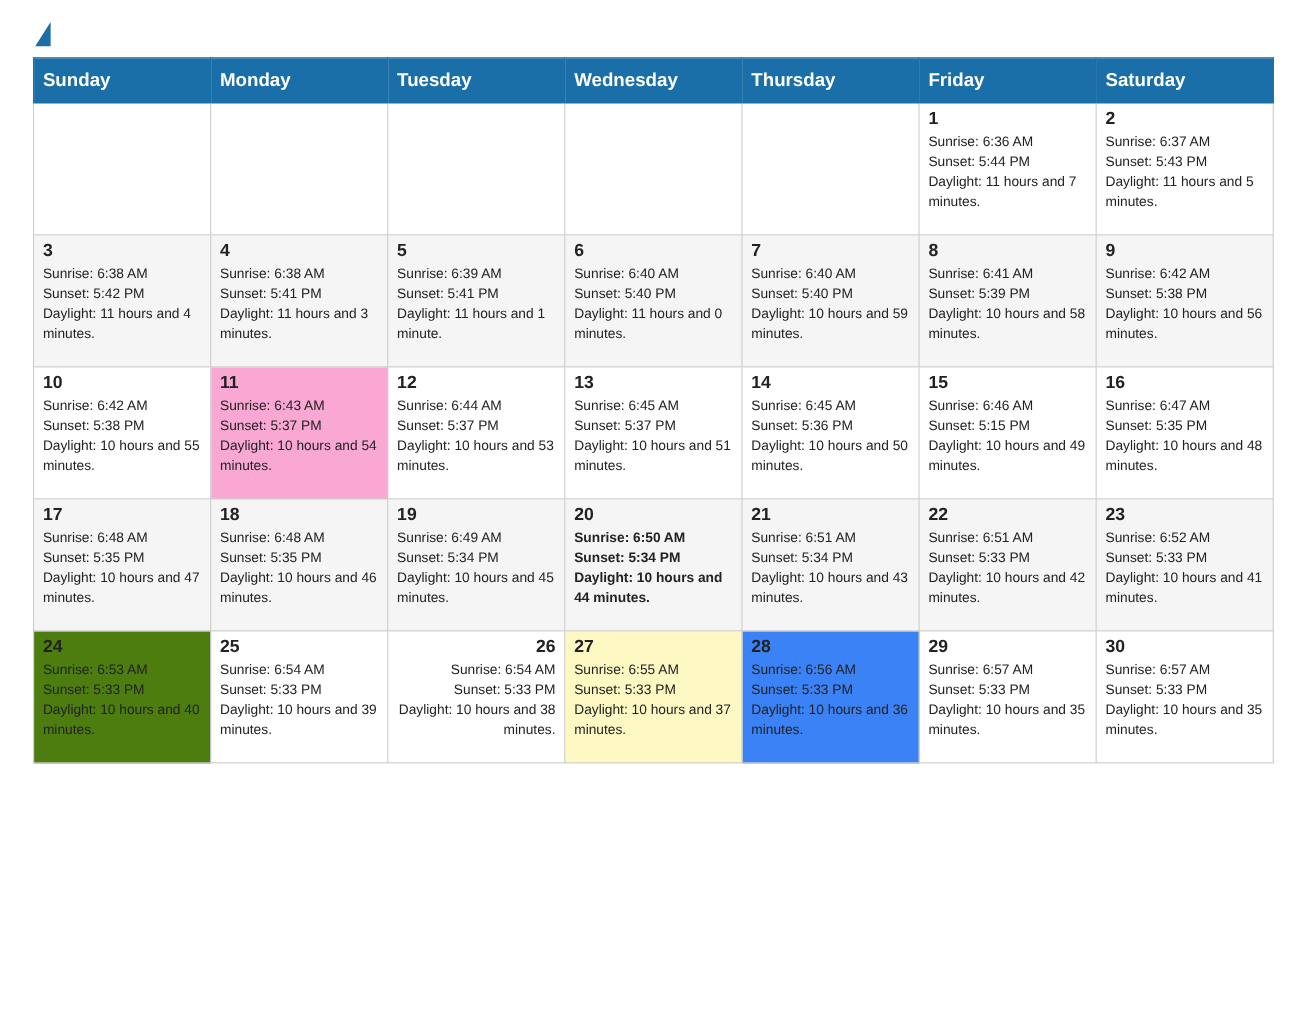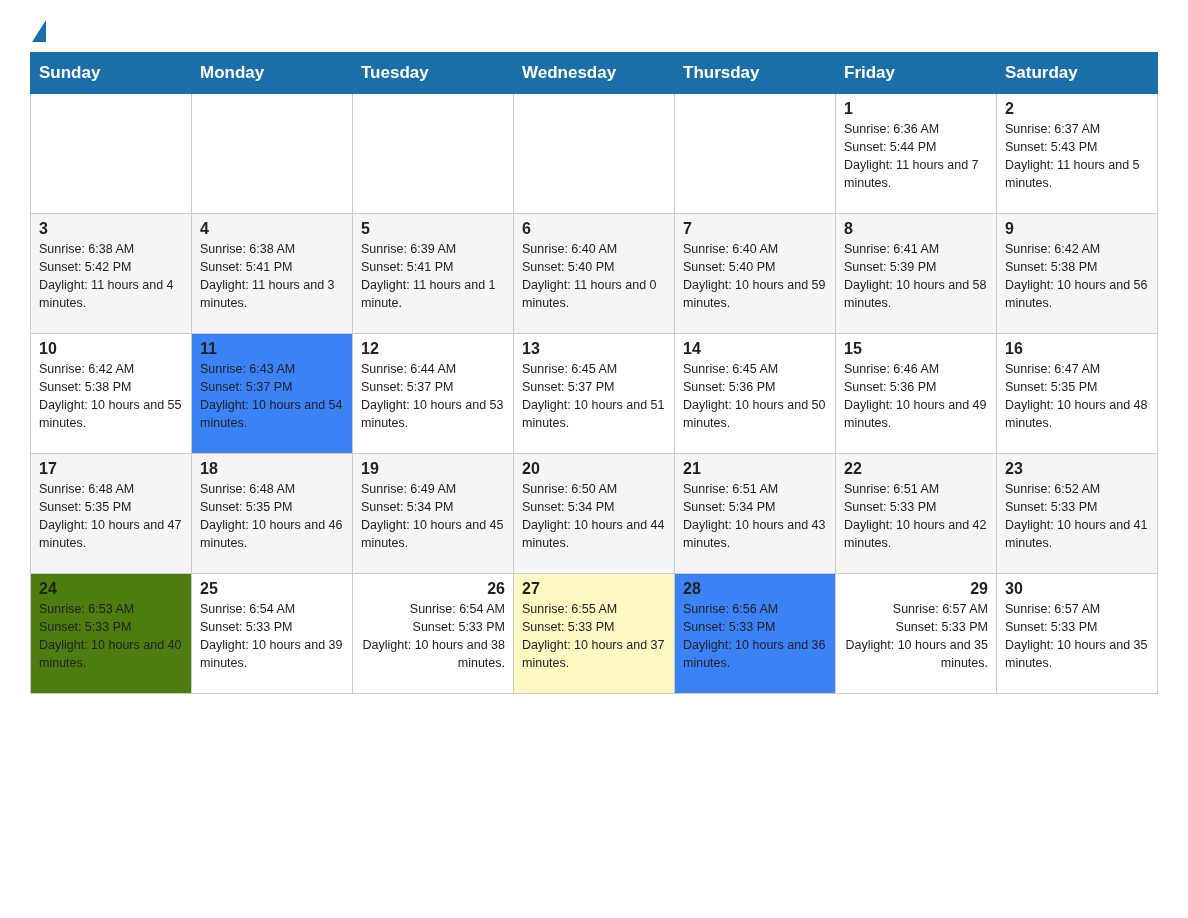--- a/index.html
+++ b/index.html
@@ -197,21 +197,21 @@
 Daylight: 10 hours and 56 minutes.</div>
         </td>
       </tr>
       <tr>
         <td style="background: rgb(255, 255, 255);">
           <span class="day-number">10</span>
           <div class="day-info" style="white-space: pre-line;">Sunrise: 6:42 AM
 Sunset: 5:38 PM
 Daylight: 10 hours and 55 minutes.</div>
         </td>
-        <td style="background: #3b82f6; margin-top: 41px;">
+        <td style="background: #f9a8d4; margin-top: 41px;">
           <span class="day-number">11</span>
           <div class="day-info" style="white-space: pre-line;">Sunrise: 6:43 AM
 Sunset: 5:37 PM
 Daylight: 10 hours and 54 minutes.</div>
         </td>
         <td style="background: rgb(255, 255, 255);">
           <span class="day-number">12</span>
           <div class="day-info" style="white-space: pre-line;">Sunrise: 6:44 AM
 Sunset: 5:37 PM
 Daylight: 10 hours and 53 minutes.</div>
@@ -224,21 +224,21 @@
         </td>
         <td style="background: rgb(255, 255, 255);">
           <span class="day-number">14</span>
           <div class="day-info" style="white-space: pre-line;">Sunrise: 6:45 AM
 Sunset: 5:36 PM
 Daylight: 10 hours and 50 minutes.</div>
         </td>
         <td style="background: rgb(255, 255, 255);">
           <span class="day-number">15</span>
           <div class="day-info" style="white-space: pre-line;">Sunrise: 6:46 AM
-Sunset: 5:36 PM
+Sunset: 5:15 PM
 Daylight: 10 hours and 49 minutes.</div>
         </td>
         <td style="background: rgb(255, 255, 255);">
           <span class="day-number">16</span>
           <div class="day-info" style="white-space: pre-line;">Sunrise: 6:47 AM
 Sunset: 5:35 PM
 Daylight: 10 hours and 48 minutes.</div>
         </td>
       </tr>
       <tr>
@@ -255,21 +255,21 @@
 Daylight: 10 hours and 46 minutes.</div>
         </td>
         <td style="background: rgb(245, 245, 245);">
           <span class="day-number">19</span>
           <div class="day-info" style="white-space: pre-line;">Sunrise: 6:49 AM
 Sunset: 5:34 PM
 Daylight: 10 hours and 45 minutes.</div>
         </td>
         <td style="background: rgb(245, 245, 245);">
           <span class="day-number">20</span>
-          <div class="day-info" style="white-space: pre-line;">Sunrise: 6:50 AM
+          <div class="day-info" style="white-space: pre-line; font-weight: bold;">Sunrise: 6:50 AM
 Sunset: 5:34 PM
 Daylight: 10 hours and 44 minutes.</div>
         </td>
         <td style="background: rgb(245, 245, 245);">
           <span class="day-number">21</span>
           <div class="day-info" style="white-space: pre-line;">Sunrise: 6:51 AM
 Sunset: 5:34 PM
 Daylight: 10 hours and 43 minutes.</div>
         </td>
         <td style="background: rgb(245, 245, 245);">
@@ -309,21 +309,21 @@
           <div class="day-info" style="white-space: pre-line;">Sunrise: 6:55 AM
 Sunset: 5:33 PM
 Daylight: 10 hours and 37 minutes.</div>
         </td>
         <td style="background: #3b82f6; margin-left: 28px;">
           <span class="day-number">28</span>
           <div class="day-info" style="white-space: pre-line;">Sunrise: 6:56 AM
 Sunset: 5:33 PM
 Daylight: 10 hours and 36 minutes.</div>
         </td>
-        <td style="background: rgb(255, 255, 255); text-align: right;">
+        <td style="background: rgb(255, 255, 255);">
           <span class="day-number">29</span>
           <div class="day-info" style="white-space: pre-line;">Sunrise: 6:57 AM
 Sunset: 5:33 PM
 Daylight: 10 hours and 35 minutes.</div>
         </td>
         <td style="background: rgb(255, 255, 255);">
           <span class="day-number">30</span>
           <div class="day-info" style="white-space: pre-line;">Sunrise: 6:57 AM
 Sunset: 5:33 PM
 Daylight: 10 hours and 35 minutes.</div>

